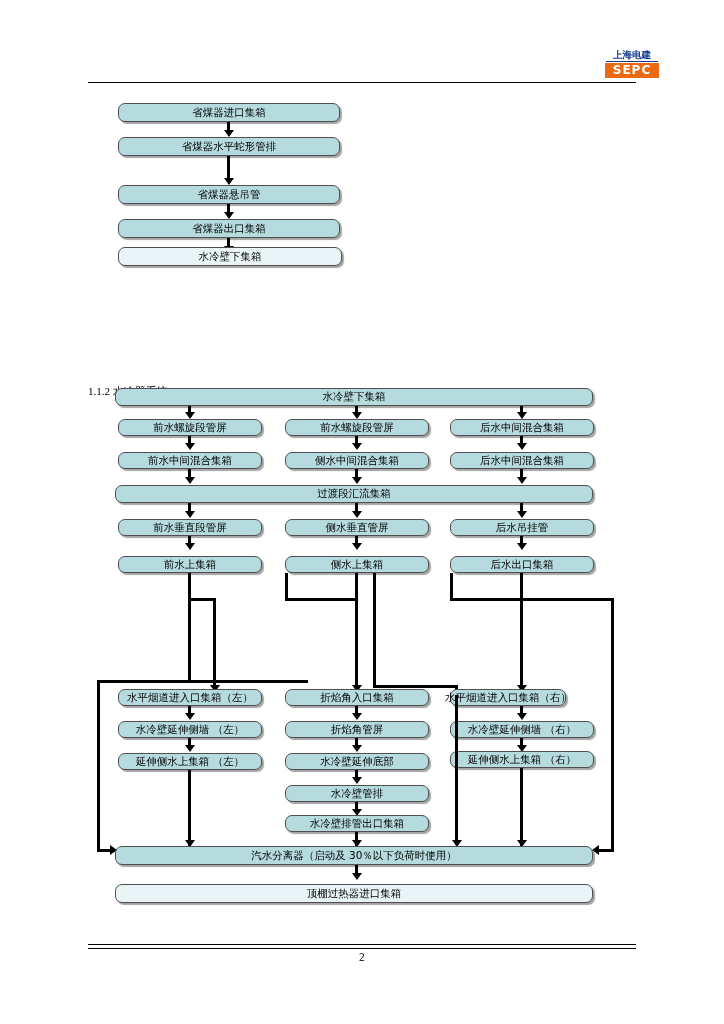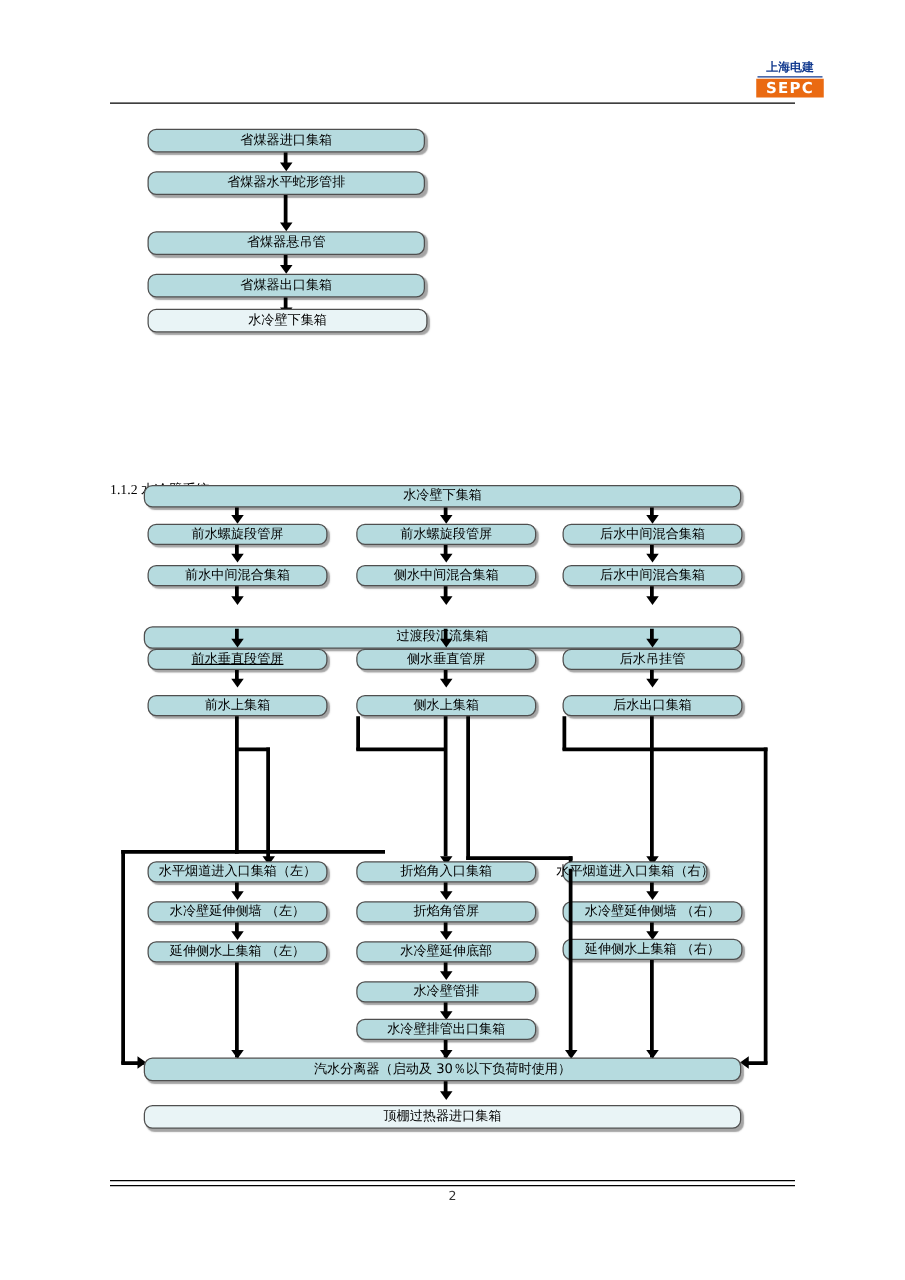--- a/index.html
+++ b/index.html
@@ -117,30 +117,30 @@
     <div class="bx" style="left:285px;top:452px;width:144px;height:17px;">侧水中间混合集箱</div>
     <div class="bx" style="left:450px;top:452px;width:144px;height:17px;">后水中间混合集箱</div>
 
     <div class="v" style="left:188px;top:469px;height:11px;"></div>
     <div class="ar" style="left:185px;top:477px;"></div>
     <div class="v" style="left:355px;top:469px;height:11px;"></div>
     <div class="ar" style="left:352px;top:477px;"></div>
     <div class="v" style="left:520px;top:469px;height:11px;"></div>
     <div class="ar" style="left:517px;top:477px;"></div>
 
-    <div class="bx" style="left:115px;top:485px;width:478px;height:18px;margin-top:16px;">过渡段汇流集箱</div>
+    <div class="bx" style="left:115px;top:485px;width:478px;height:18px;">过渡段汇流集箱</div>
 
     <div class="v" style="left:188px;top:503px;height:11px;"></div>
     <div class="ar" style="left:185px;top:511px;"></div>
     <div class="v" style="left:355px;top:503px;height:11px;"></div>
     <div class="ar" style="left:352px;top:511px;"></div>
     <div class="v" style="left:520px;top:503px;height:11px;"></div>
     <div class="ar" style="left:517px;top:511px;"></div>
 
-    <div class="bx" style="left:118px;top:519px;width:144px;height:17px;text-decoration:underline;">前水垂直段管屏</div>
+    <div class="bx" style="left:118px;top:519px;width:144px;height:17px;">前水垂直段管屏</div>
     <div class="bx" style="left:285px;top:519px;width:144px;height:17px;">侧水垂直管屏</div>
     <div class="bx" style="left:450px;top:519px;width:144px;height:17px;">后水吊挂管</div>
 
     <div class="v" style="left:188px;top:536px;height:9px;"></div>
     <div class="ar" style="left:185px;top:543px;"></div>
     <div class="v" style="left:355px;top:536px;height:9px;"></div>
     <div class="ar" style="left:352px;top:543px;"></div>
     <div class="v" style="left:520px;top:536px;height:9px;"></div>
     <div class="ar" style="left:517px;top:543px;"></div>
 

